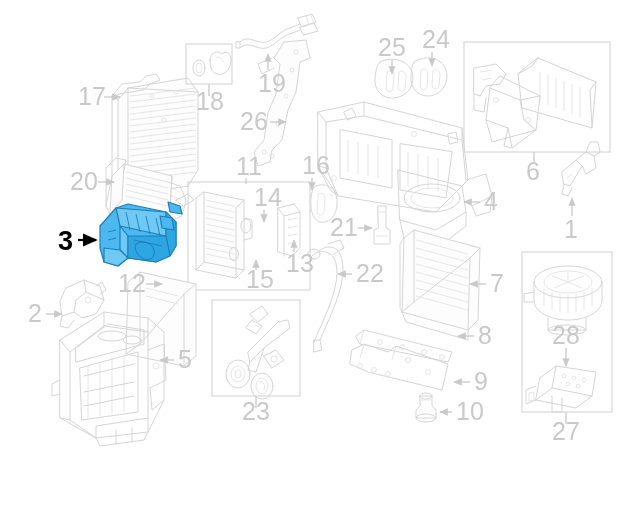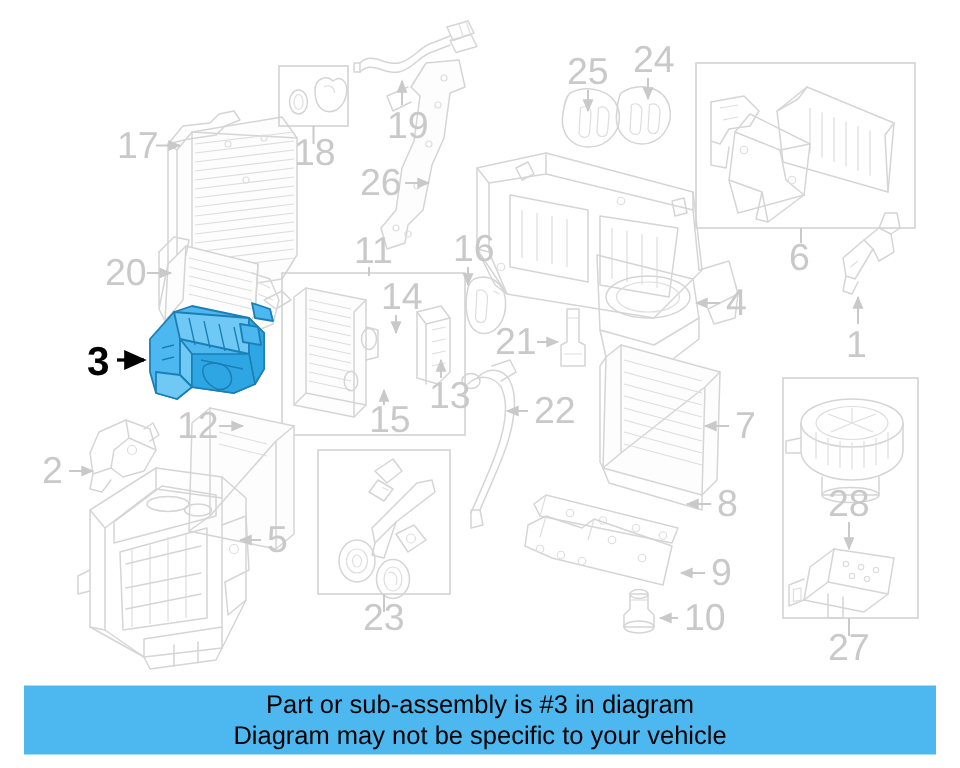--- a/index.html
+++ b/index.html
@@ -457,18 +457,14 @@
 
       <text class="lbl" x="242" y="420">23</text>
 
       <text class="lbl" x="456" y="420">10</text>
       <path class="cal" d="M452,412 L440,412" marker-end="url(#ar)"></path>
 
       <text class="lbl" x="552" y="440">27</text>
     </g>
   </svg>
 
-  <div class="banner">
-    <div>Part or sub-assembly is #3 in diagram</div>
-    <div>Diagram may not be specific to your vehicle</div>
-  </div>
 
 </div>
 
 </body></html>

